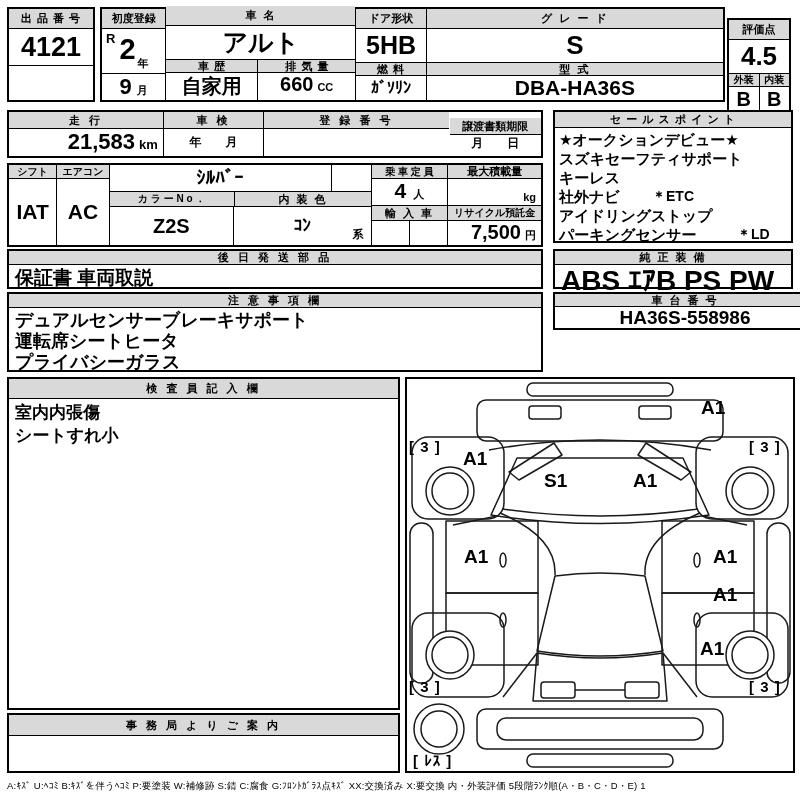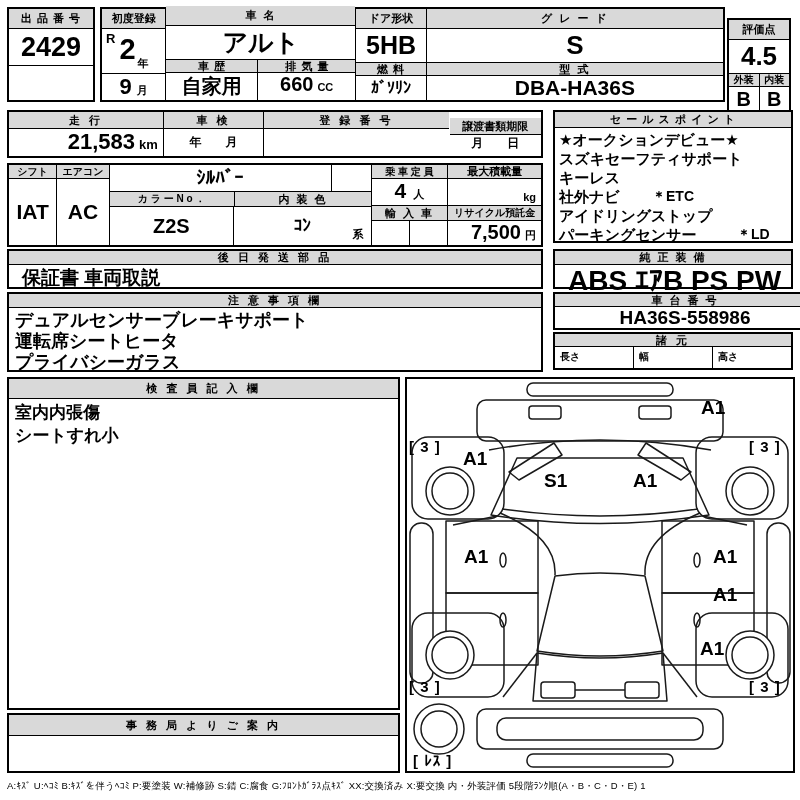--- a/index.html
+++ b/index.html
@@ -9,21 +9,21 @@
   .box { position:absolute; border:2px solid #000; background:#fff; }
   .fr { display:flex; flex-direction:row; }
   .fc { display:flex; flex-direction:column; }
   .bl { border-left:1px solid #000;justify-content:flex-end; }
   .bt { border-top:1px solid #000; }
   .hdr { background:#d9d9d9; display:flex; align-items:center; justify-content:center;
          font-size:11px; line-height:1; border-bottom:1px solid #000; flex:none; white-space:nowrap; }
   .hdr.nb { border-bottom:none; }
   .val { display:flex; align-items:center; justify-content:center; white-space:nowrap; }
   .unit { font-size:11px; margin-left:4px; }
-  .left { justify-content:flex-start; padding-left:13px; }
+  .left { justify-content:flex-start; padding-left:6px; }
   .right { justify-content:flex-end; padding-right:5px; }
   .baseline { align-items:baseline; }
   .lines { padding:2px 0 0 6px; }
   .sp-line { position:relative; height:19px; line-height:19px; font-size:15px; padding-left:4px; white-space:nowrap; }
   .sp-note { position:absolute; top:0; font-size:14px; }
   .ca-line { height:21px; line-height:21px; font-size:18px; white-space:nowrap; }
   .in-line { height:23px; line-height:23px; font-size:17px; white-space:nowrap; }
   .spec-cell { flex:1; display:flex; align-items:flex-start; justify-content:flex-start;
                padding:3px 0 0 5px; font-size:10px; }
   .legend { position:absolute; left:7px; top:780px; width:790px; font-size:9.5px;
@@ -35,21 +35,21 @@
   .mark.md { font-size:15px; letter-spacing:1px; }
   svg { position:absolute; left:0; top:0; z-index:1; }
 </style>
 </head>
 <body>
 
 <div class="sheet">
 
   <div class="box fc" style="left:7px; top:7px; width:88px; height:95px;">
     <div class="hdr" style="height:20px; letter-spacing:1px;">出 品 番 号</div>
-    <div class="val" style="height:36px; font-size:27px;">2429</div>
+    <div class="val" style="height:36px; font-size:27px;">4121</div>
     <div class="bt" style="flex:1;"></div>
   </div>
 
   <div class="box fr" style="left:100px; top:7px; width:625px; height:95px;">
 
     <div class="fc" style="width:64px;">
       <div class="hdr" style="height:20px;">初度登録</div>
       <div class="fr" style="height:45px; border-bottom:1px solid #000; padding:2px 4px;">
         <span style="font-size:13px;">R</span>
         <span style="font-size:29px; margin:2px 2px 0 4px;">2</span>
@@ -205,34 +205,20 @@
   <div class="box fc" style="left:553px; top:249px; width:240px; height:40px;">
     <div class="hdr" style="height:14px; letter-spacing:2px;">純 正 装 備</div>
     <div class="val left" style="flex:1; font-size:28px;">ABS ｴｱB PS PW</div>
   </div>
 
   <div class="box fc" style="left:553px; top:292px; width:264px; height:38px;">
     <div class="hdr" style="height:13px; letter-spacing:2px;">車 台 番 号</div>
     <div class="val" style="flex:1; font-size:19px;">HA36S-558986</div>
   </div>
 
-  <div class="box fc" style="left:553px; top:332px; width:240px; height:38px;">
-    <div class="hdr" style="height:13px; letter-spacing:3px;">諸 元</div>
-    <div class="fr" style="flex:1;">
-      <div class="spec-cell">
-          <span>長さ</span>
-        </div>
-      <div class="spec-cell bl">
-          <span>幅</span>
-        </div>
-      <div class="spec-cell bl">
-          <span>高さ</span>
-        </div>
-    </div>
-  </div>
 
   <div class="box fc" style="left:7px; top:377px; width:393px; height:333px;">
     <div class="hdr" style="height:20px; letter-spacing:3px;">検 査 員 記 入 欄</div>
     <div class="lines" style="flex:1;">
       <div class="in-line">室内内張傷</div>
       <div class="in-line">シートすれ小</div>
     </div>
   </div>
 
   <div class="box fc" style="left:7px; top:713px; width:393px; height:60px;">

